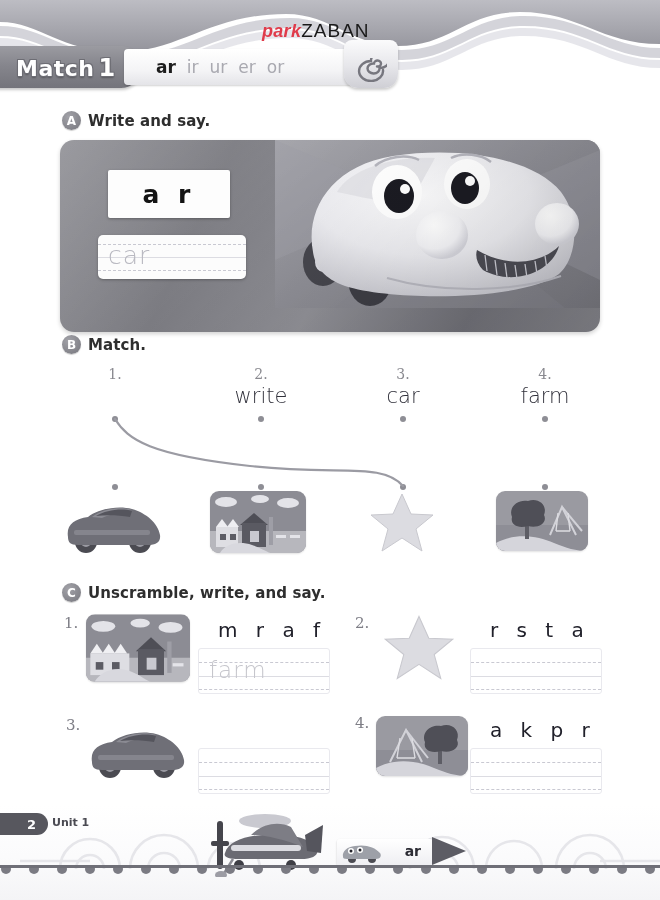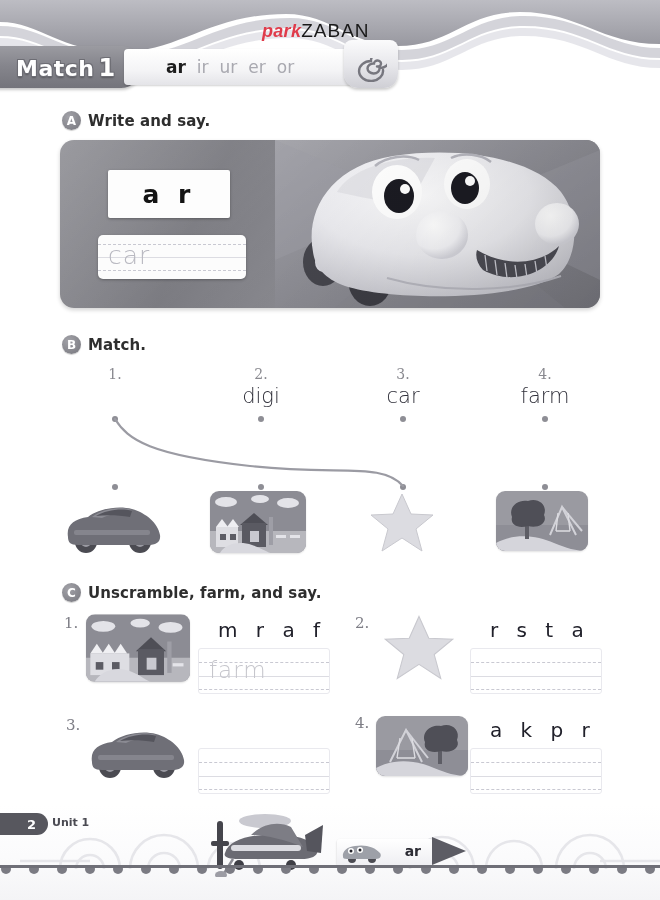--- a/index.html
+++ b/index.html
@@ -39,21 +39,21 @@
   }
   .unit-badge-text .num{font-size:24px;margin-left:4px;}
 
   .phonics-tab{
     position:absolute;left:124px;top:49px;width:240px;height:36px;
     background:linear-gradient(180deg,#ffffff 0%,#f4f4f6 60%,#e4e4e8 100%);
     border-radius:4px 4px 4px 4px;
     box-shadow:0 1px 2px rgba(0,0,0,.18);
   }
   .phonics-list{
-    position:absolute;left:42px;top:8px;
+    position:absolute;left:32px;top:8px;
     font-size:17px;white-space:nowrap;
     font-family:"DejaVu Sans", sans-serif;
   }
   .phonics-list span{margin-right:11px;color:#a9a9b0;}
   .phonics-list span.active{color:#1d1d1d;font-weight:bold;}
 
   .tab-knob{
     position:absolute;left:344px;top:40px;width:54px;height:48px;
     background:linear-gradient(180deg,#fbfbfc 0%,#e6e6ea 55%,#cfcfd5 100%);
     border-radius:8px 8px 14px 14px;
@@ -71,21 +71,21 @@
     font-family:"DejaVu Sans", sans-serif;
     box-shadow:0 1px 1px rgba(0,0,0,.2);
   }
   .sec-title{
     font-size:15px;font-weight:bold;color:#2e2e2e;
     font-family:"DejaVu Sans", sans-serif;letter-spacing:.1px;white-space:nowrap;text-align:right;
   }
 
   
   .panelA{
-    position:absolute;left:60px;top:140px;width:540px;height:168px;
+    position:absolute;left:60px;top:140px;width:540px;height:192px;
     border-radius:14px;overflow:hidden;
     background:linear-gradient(115deg,#8a8a90 0%,#7a7a80 28%,#8e8e94 52%,#6f6f76 78%,#84848a 100%);
     box-shadow:0 2px 4px rgba(0,0,0,.18);
   }
   .panelA .sheen{position:absolute;inset:0;
     background:linear-gradient(135deg,rgba(255,255,255,.14) 0%,rgba(255,255,255,0) 40%,rgba(0,0,0,.10) 100%);}
   .sound-card{
     position:absolute;left:48px;top:30px;width:122px;height:48px;
     background:#fdfdfd;border-radius:2px;
     display:flex;align-items:center;justify-content:center;
@@ -279,21 +279,21 @@
     <div class="sec-title">Match.</div>
   </div>
 
   <div class="bword" style="left:60px;top:366px;">
     <div class="bnum">1.</div>
   </div>
   <div class="dot" style="left:112px;top:416px;"></div>
 
   <div class="bword" style="left:206px;top:366px;">
     <div class="bnum">2.</div>
-    <div class="blabel">digi</div>
+    <div class="blabel">write</div>
   </div>
   <div class="dot" style="left:258px;top:416px;"></div>
 
   <div class="bword" style="left:348px;top:366px;">
     <div class="bnum">3.</div>
     <div class="blabel">car</div>
   </div>
   <div class="dot" style="left:400px;top:416px;"></div>
 
   <div class="bword" style="left:490px;top:366px;">
@@ -367,21 +367,21 @@
       <line x1="72" y1="22" x2="74" y2="40" stroke="#dcdce1" stroke-width="1.4"></line>
       <line x1="60" y1="40" x2="74" y2="40" stroke="#dcdce1" stroke-width="1.6"></line>
 
       <rect x="29" y="32" width="4" height="16" fill="#5d5d65"></rect>
       <path d="M16,26 C12,16 22,8 32,10 C42,6 52,14 48,24 C52,32 42,38 32,35 C22,38 14,34 16,26 Z" fill="#4f4f57"></path>
     </svg>
   </div>
 
   <div class="sec-head" style="left:62px;top:583px;">
     <div class="sec-badge">C</div>
-    <div class="sec-title">Unscramble, farm, and say.</div>
+    <div class="sec-title">Unscramble, write, and say.</div>
   </div>
 
   <div class="cnum" style="left:64px;top:614px;">1.</div>
   <div class="picbox" style="left:86px;top:614px;width:104px;height:68px;">
     <svg width="104" height="68" viewBox="0 0 96 62">
       <rect width="96" height="62" fill="#8c8c94"></rect>
       <rect y="40" width="96" height="22" fill="#b7b7bd"></rect>
       <ellipse cx="16" cy="11" rx="11" ry="5" fill="#e3e3e8"></ellipse>
       <ellipse cx="50" cy="8" rx="9" ry="4" fill="#e3e3e8"></ellipse>
       <ellipse cx="78" cy="12" rx="11" ry="5" fill="#e3e3e8"></ellipse>

